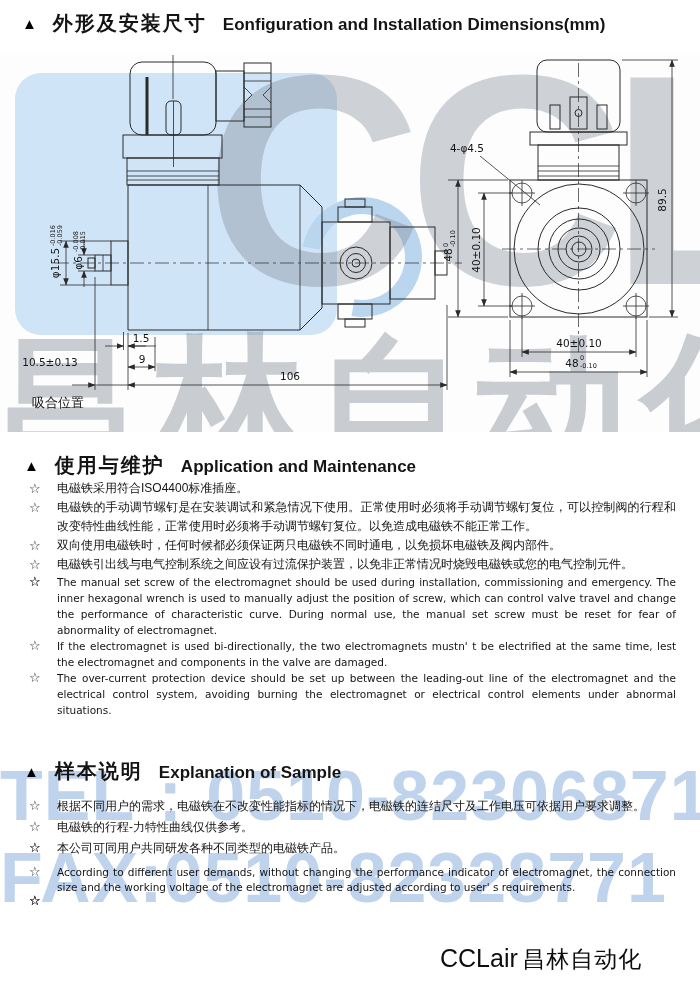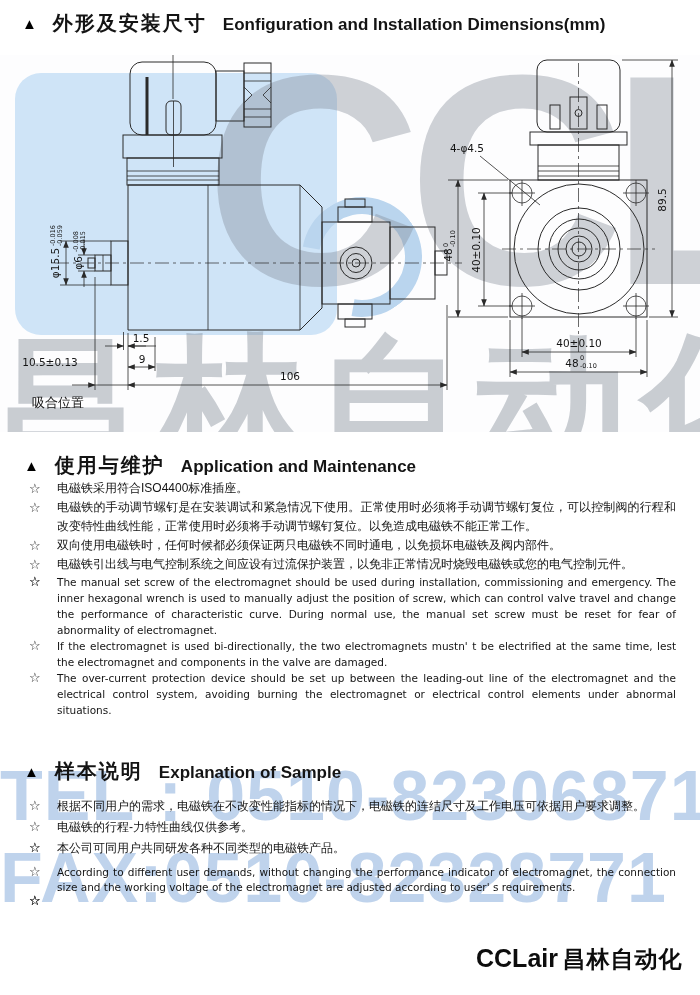--- a/index.html
+++ b/index.html
@@ -40,21 +40,21 @@
   .zh-list{margin-top:14px;font-size:12px;line-height:19px;}
   .en-list{margin-top:6px;font-size:10.5px;line-height:16px;font-family:"DejaVu Sans","Liberation Sans",sans-serif;}
   #section3 .zh-list{margin-top:12px;font-size:12px;line-height:18px;}
   #section3 .zh-list li{margin-bottom:3px;}
   #section3 .en-list{margin-top:8px;font-size:10.5px;line-height:14.5px;}
   
   .wm-line{position:absolute;left:0;width:700px;font-weight:bold;white-space:nowrap;color:rgba(156,188,226,0.65);z-index:1;font-family:"Liberation Sans",sans-serif;}
   #wm-tel{top:750px;font-size:70px;letter-spacing:1px;}
   #wm-fax{top:838px;font-size:70px;letter-spacing:1px;}
   
-  .footer-logo{position:absolute;top:944px;left:476px;z-index:3;font-weight:bold;color:#0d0d0d;white-space:nowrap;text-align:center;}
+  .footer-logo{position:absolute;top:944px;left:440px;z-index:3;font-weight:normal;color:#0d0d0d;white-space:nowrap;text-align:center;}
   .footer-logo .brand{font-size:25px;letter-spacing:0px;}
   .footer-logo .company{font-size:23px;letter-spacing:1px;}
 </style>
 </head>
 <body>
 
 <header id="sec1-head" class="sec-head">
   <span class="tri">▲</span>
   <span class="zh">外形及安装尺寸</span>
   <span class="en">Eonfiguration and Installation Dimensions(mm)</span>

